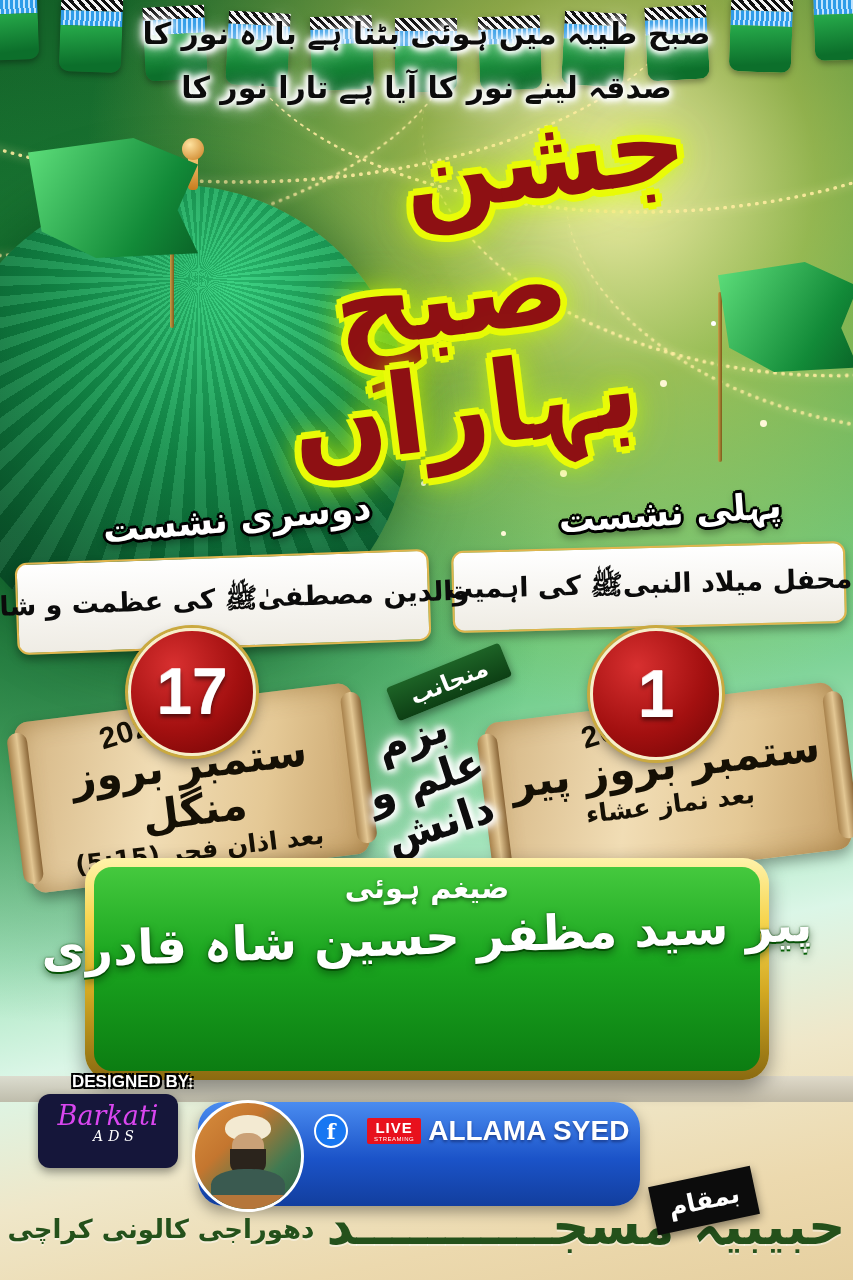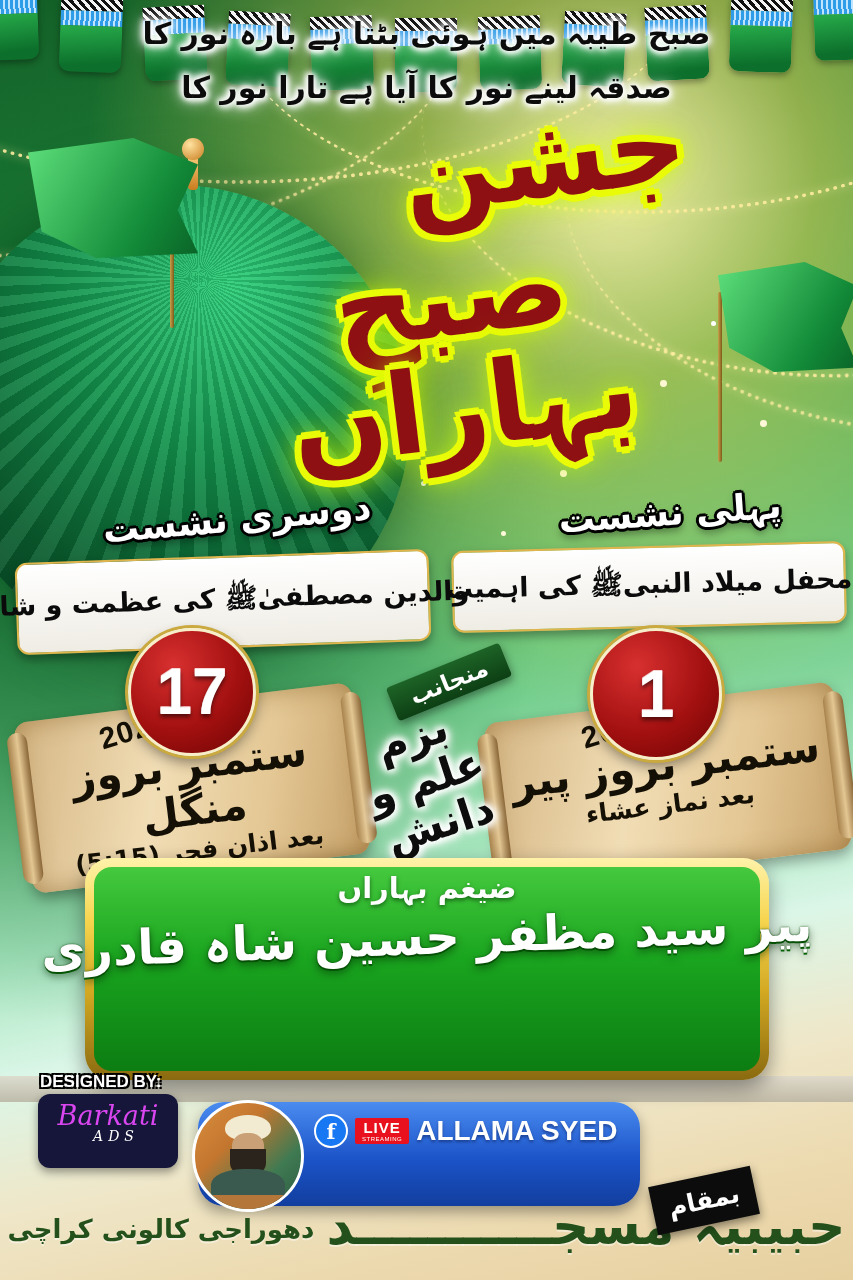--- a/index.html
+++ b/index.html
@@ -1,19 +1,19 @@
 <!DOCTYPE html>
 <html lang="ur"><head>
 <meta charset="utf-8">
 <style>
   html,body{margin:0;padding:0;background:#222;}
   .poster{position:relative;width:853px;height:1280px;overflow:hidden;
     font-family:"DejaVu Sans",sans-serif;margin:0 auto;background:#0f6e2a;}
   .u{font-family:"DejaVu Sans",sans-serif;}
-  .lat{font-family:"Liberation Sans",sans-serif;}
+  .lat{font-family:"Liberation Sans",sans-serif;margin-left:32px;}
 
   
   .bg-main{position:absolute;inset:0;
     background:
       radial-gradient(circle at 72% 14%, rgba(255,246,178,.95) 0%, rgba(255,222,96,.5) 16%, rgba(255,222,96,0) 42%),
       radial-gradient(circle at 8% 42%, rgba(12,92,40,.85) 0%, rgba(12,92,40,0) 45%),
       linear-gradient(168deg,#135f27 0%,#1d7c35 16%,#2f9b4a 34%,#66c77f 52%,#a9e7c1 66%,#dbf6e7 74%,#efe7c9 83%,#ecd9ae 92%,#e6d0a0 100%);}
   .marble-strip{position:absolute;left:0;top:1076px;width:100%;height:26px;
     background:linear-gradient(180deg,#dcd8cb,#b9b3a2);opacity:.85;}
   .sparkles{position:absolute;left:0;top:0;width:3px;height:3px;border-radius:50%;background:transparent;
@@ -174,21 +174,21 @@
   .photo .beard{position:absolute;top:46px;left:50%;transform:translateX(-50%);width:36px;height:28px;
     background:#2b241c;border-radius:0 0 50% 50%;}
   .photo .robe{position:absolute;top:66px;left:50%;transform:translateX(-50%);width:74px;height:34px;
     background:#3a5a50;border-radius:45% 45% 0 0;}
   .photo .desk{position:absolute;bottom:0;left:0;width:100%;height:14px;background:#b5763a;}
   .live-row1{margin-left:116px;margin-top:12px;display:flex;align-items:center;gap:7px;}
   .fb-icon{width:30px;height:30px;border-radius:50%;background:#1877f2;border:2px solid #fff;
     display:flex;align-items:center;justify-content:center;color:#fff;font-weight:bold;font-size:21px;
     font-family:"DejaVu Serif",serif;flex:0 0 auto;}
   .live-badge{background:#e8111d;color:#fff;text-align:center;padding:2px 7px;border-radius:2px;
-    font-family:"Liberation Sans",sans-serif;line-height:1;flex:0 0 auto;}
+    font-family:"Liberation Sans",sans-serif;line-height:1;flex:0 0 auto;margin-left:12px;}
   .live-badge .lb1{font-size:15px;font-weight:bold;letter-spacing:1px;}
   .live-badge .lb2{font-size:6px;letter-spacing:.5px;margin-top:1px;}
   .live-name1{color:#fff;font-weight:bold;font-size:28px;font-family:"Liberation Sans",sans-serif;
     text-shadow:0 2px 3px rgba(0,0,40,.4);white-space:nowrap;}
   .live-name2{margin-left:112px;margin-top:1px;color:#fff;font-weight:bold;font-size:31px;
     font-family:"Liberation Sans",sans-serif;text-shadow:0 2px 3px rgba(0,0,40,.4);white-space:nowrap;}
 
   
   .venue-badge{position:absolute;left:652px;top:1176px;z-index:10;transform:rotate(-12deg);
     background:#0c0c0c;color:#fff;direction:rtl;font-weight:bold;font-size:25px;padding:10px 16px;
@@ -310,21 +310,21 @@
 
   <div class="org-ribbon u">منجانب</div>
   <div class="org-name u">
     <div>بزم</div>
     <div>علم و</div>
     <div>دانش</div>
   </div>
 
   <div class="speech-outer">
     <div class="speech-inner">
-      <div class="speech-honorific u">ضیغم بہاراں</div>
+      <div class="speech-honorific u">ضیغم ہوئی</div>
       <div class="speech-speaker u">پیر سید مظفر حسین شاہ قادری</div>
     </div>
   </div>
 
   <div class="marble-strip"></div>
 
   <div class="designed-label lat">DESIGNED BY:</div>
   <div class="designer-box">
     <div class="designer-name">Barkati</div>
     <div class="designer-sub">ADS</div>

